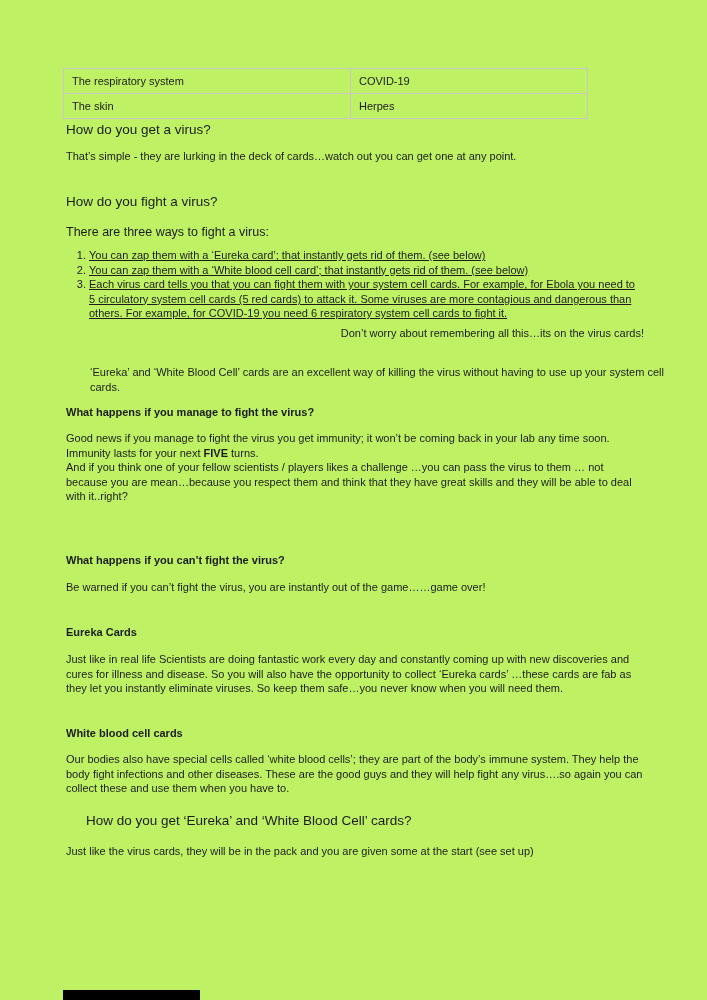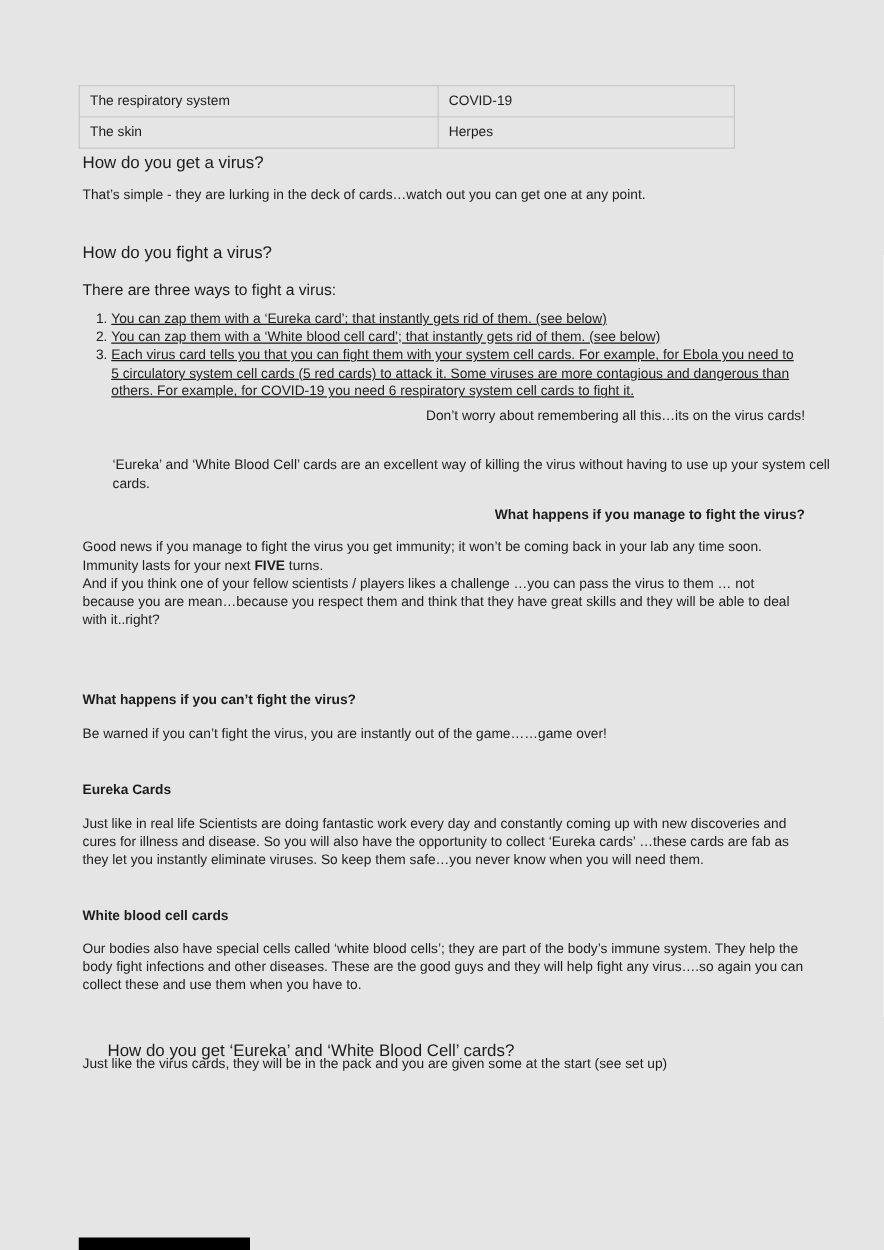--- a/index.html
+++ b/index.html
@@ -4,21 +4,21 @@
 <style>
   html, body {
     margin: 0;
     padding: 0;
     background: #ffffff;
   }
   .page {
     position: relative;
     width: 707px;
     height: 1000px;
-    background: #e5e5e5;
+    background: #bef264;
     font-family: "Liberation Sans", "DejaVu Sans", sans-serif;
     color: #1c1c1c;
     overflow: hidden;
   }
   .abs { position: absolute; }
 
   table.systems {
     border-collapse: collapse;
     table-layout: fixed;
     width: 508px;
@@ -97,33 +97,33 @@
 
   <ol class="ways abs" style="left:66px; top:248px;text-decoration:underline;">
     <li>You can zap them with a ‘Eureka card’; that instantly gets rid of them. (see below)</li>
     <li>You can zap them with a ‘White blood cell card’; that instantly gets rid of them. (see below)</li>
     <li>Each virus card tells you that you can fight them with your system cell cards. For example, for Ebola you need to 5 circulatory system cell cards (5 red cards) to attack it. Some viruses are more contagious and dangerous than others. For example, for COVID-19 you need 6 respiratory system cell cards to fight it.</li>
   </ol>
 
   <div class="p abs" style="left:66px; top:326px;text-align:right;">Don’t worry about remembering all this…its on the virus cards!</div>
   <div class="p abs" style="left:66px; top:365px;margin-left:24px;">‘Eureka’ and ‘White Blood Cell’ cards are an excellent way of killing the virus without having to use up your system cell cards.</div>
 
-  <div class="h-sm abs" style="left:66px; top:405px;text-align:right;">What happens if you manage to fight the virus?</div>
+  <div class="h-sm abs" style="left:66px; top:405px;">What happens if you manage to fight the virus?</div>
   <div class="p abs" style="left:66px; top:431px;">
     <span>Good news if you manage to fight the virus you get immunity; it won’t be coming back in your lab any time soon. Immunity lasts for your next </span><strong>FIVE</strong><span> turns.</span>
   </div>
   <div class="p abs" style="left:66px; top:460px;">And if you think one of your fellow scientists / players likes a challenge …you can pass the virus to them … not because you are mean…because you respect them and think that they have great skills and they will be able to deal with it..right?</div>
 
   <div class="h-sm abs" style="left:66px; top:553px;">What happens if you can’t fight the virus?</div>
   <div class="p abs" style="left:66px; top:580px;">Be warned if you can’t fight the virus, you are instantly out of the game……game over!</div>
 
   <div class="h-sm abs" style="left:66px; top:625px;">Eureka Cards</div>
   <div class="p abs" style="left:66px; top:652px;">Just like in real life Scientists are doing fantastic work every day and constantly coming up with new discoveries and cures for illness and disease. So you will also have the opportunity to collect ‘Eureka cards’ …these cards are fab as they let you instantly eliminate viruses. So keep them safe…you never know when you will need them.</div>
 
   <div class="h-sm abs" style="left:66px; top:726px;">White blood cell cards</div>
   <div class="p abs" style="left:66px; top:752px;">Our bodies also have special cells called ‘white blood cells’; they are part of the body’s immune system. They help the body fight infections and other diseases. These are the good guys and they will help fight any virus….so again you can collect these and use them when you have to.</div>
 
-  <div class="h-lg abs" style="left:66px; top:832px;padding-left:20px;">How do you get ‘Eureka’ and ‘White Blood Cell’ cards?</div>
+  <div class="h-lg abs" style="left:66px; top:812px;padding-left:20px;">How do you get ‘Eureka’ and ‘White Blood Cell’ cards?</div>
   <div class="p abs" style="left:66px; top:844px;">Just like the virus cards, they will be in the pack and you are given some at the start (see set up)</div>
 
   <div class="cropped-bar abs" style="left:63px; top:990px;"></div>
 
 </div>
 
 </body></html>

